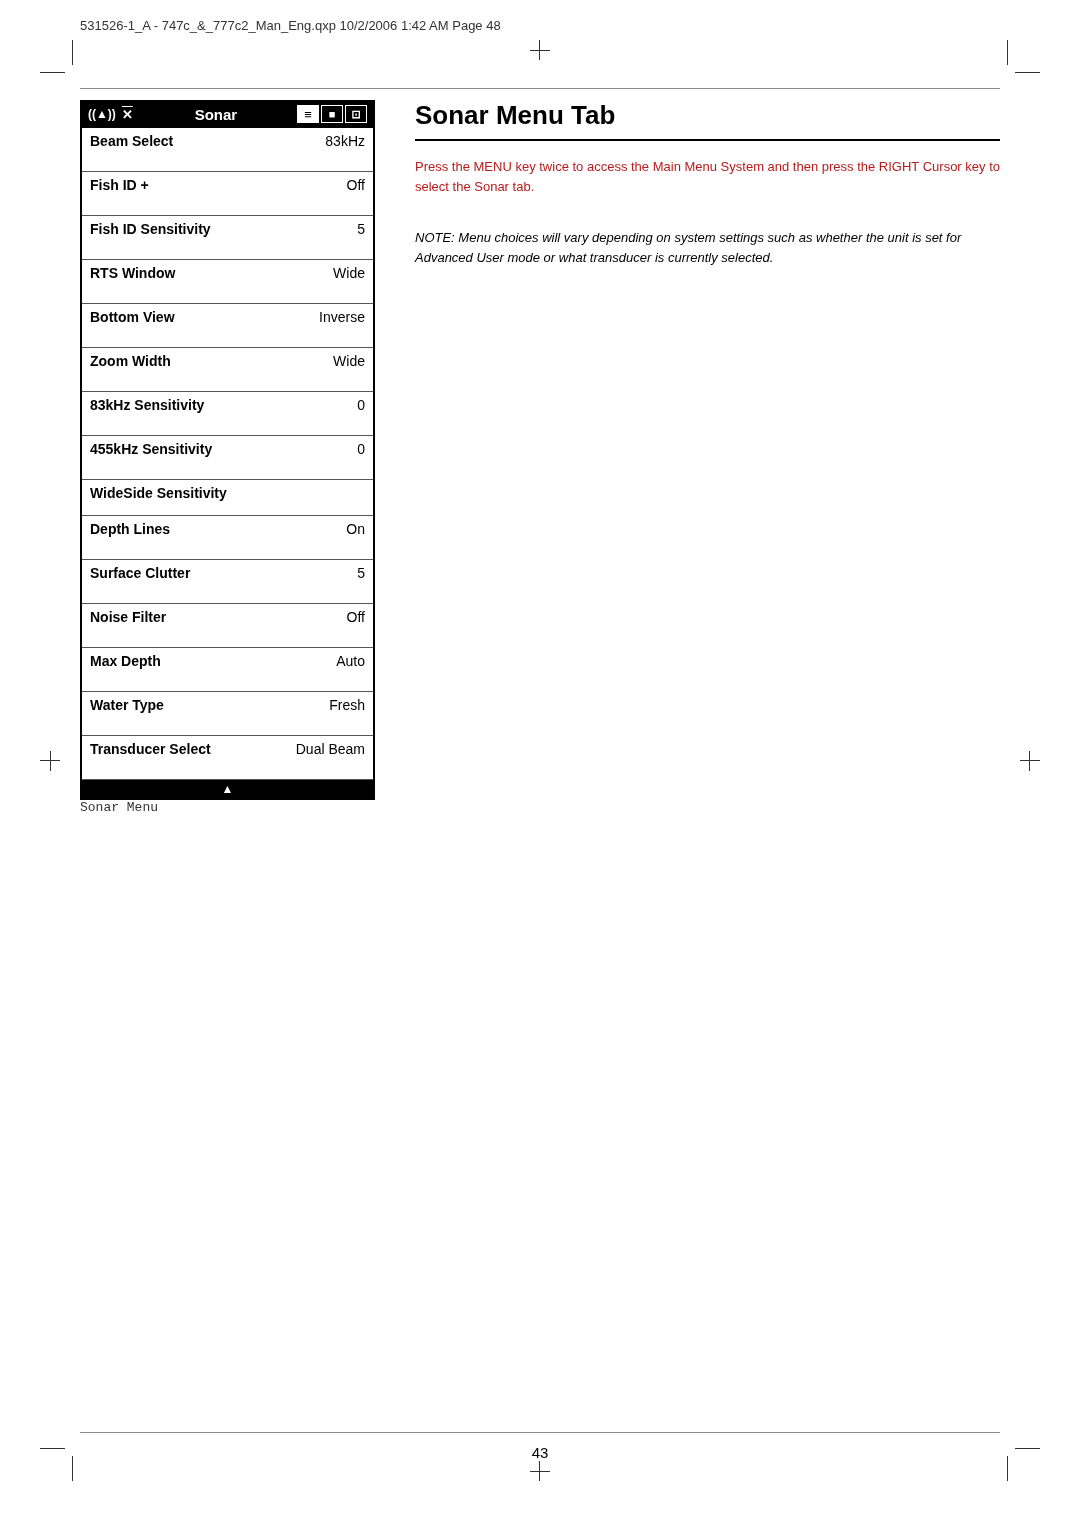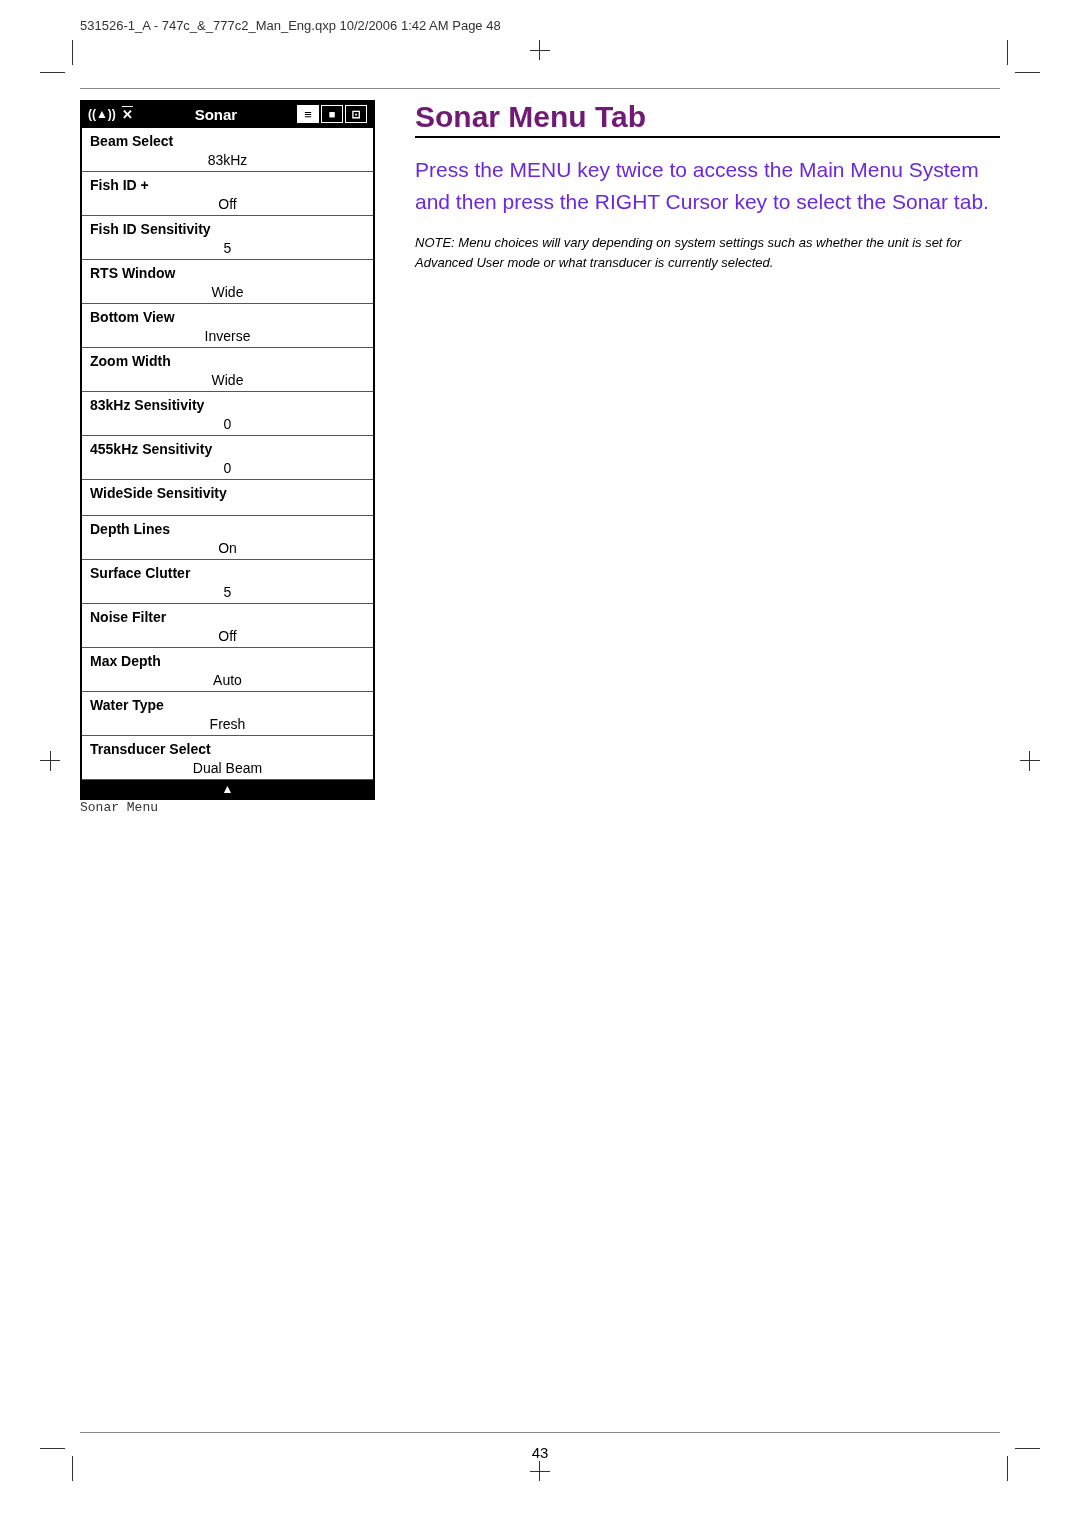--- a/index.html
+++ b/index.html
@@ -209,21 +209,21 @@
     .header-icon-box.active {
       background: #fff;
       color: #000;
     }
 
     .menu-item {
       border-bottom: 1px solid #555;
       padding: 5px 8px 3px 8px;
       min-height: 44px;
       display: flex;
-      flex-direction: column;
+      flex-direction: row;
       justify-content: space-between;
     }
 
     .menu-item:last-child {
       border-bottom: none;
     }
 
     .menu-item-label {
       font-size: 14px;
       font-weight: bold;
@@ -257,34 +257,34 @@
       color: #333;
       font-family: Liberation Mono, monospace;
     }
 
     
     .right-panel {
       flex: 1;
     }
 
     .section-title {
-      font-size: 30px;
+      font-size: 26px;
       font-weight: bold;
-      color: #701a75;
+      color: #000000;
       border-bottom: 2px solid #000;
-      padding-bottom: 2px;
+      padding-bottom: 8px;
       margin-bottom: 16px;
       font-family: Arial, sans-serif;
     }
 
     .section-text {
-      font-size: 21px;
-      color: #6d28d9;
+      font-size: 13px;
+      color: #b91c1c;
       line-height: 1.5;
-      margin-bottom: 16px;
+      margin-bottom: 32px;
       font-family: Arial, sans-serif;
     }
 
     .note-text {
       font-size: 13px;
       color: #000;
       line-height: 1.5;
       font-family: Arial, sans-serif;
       font-style: italic;
     }

